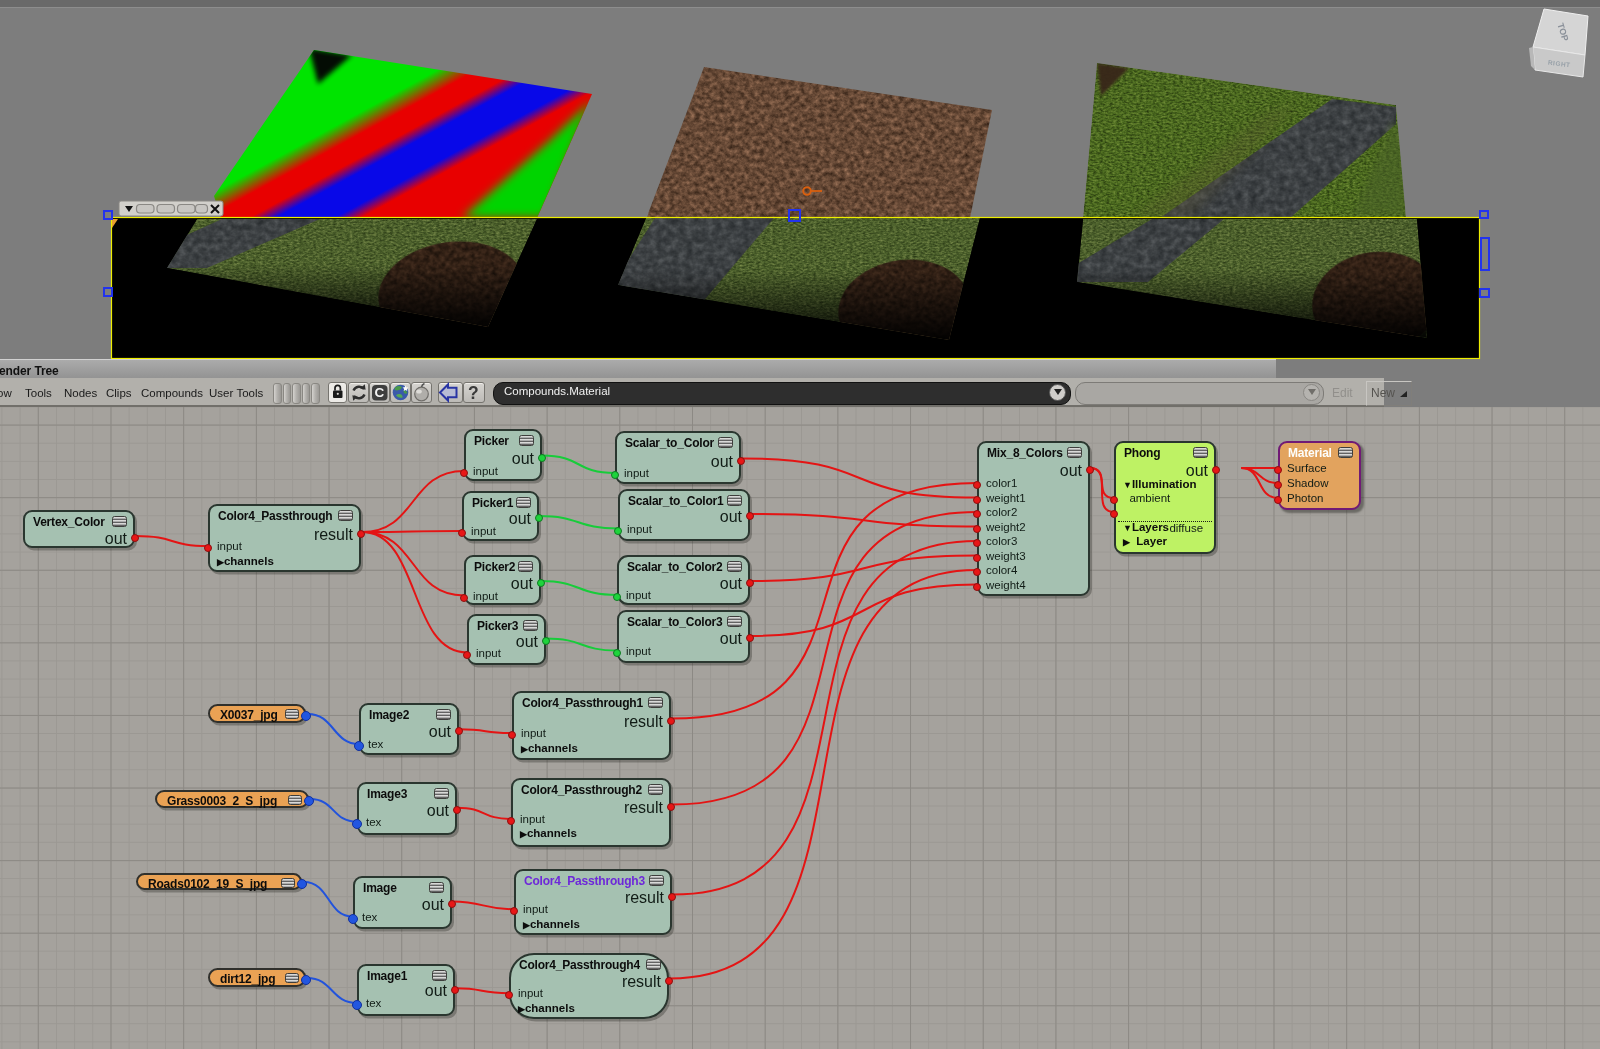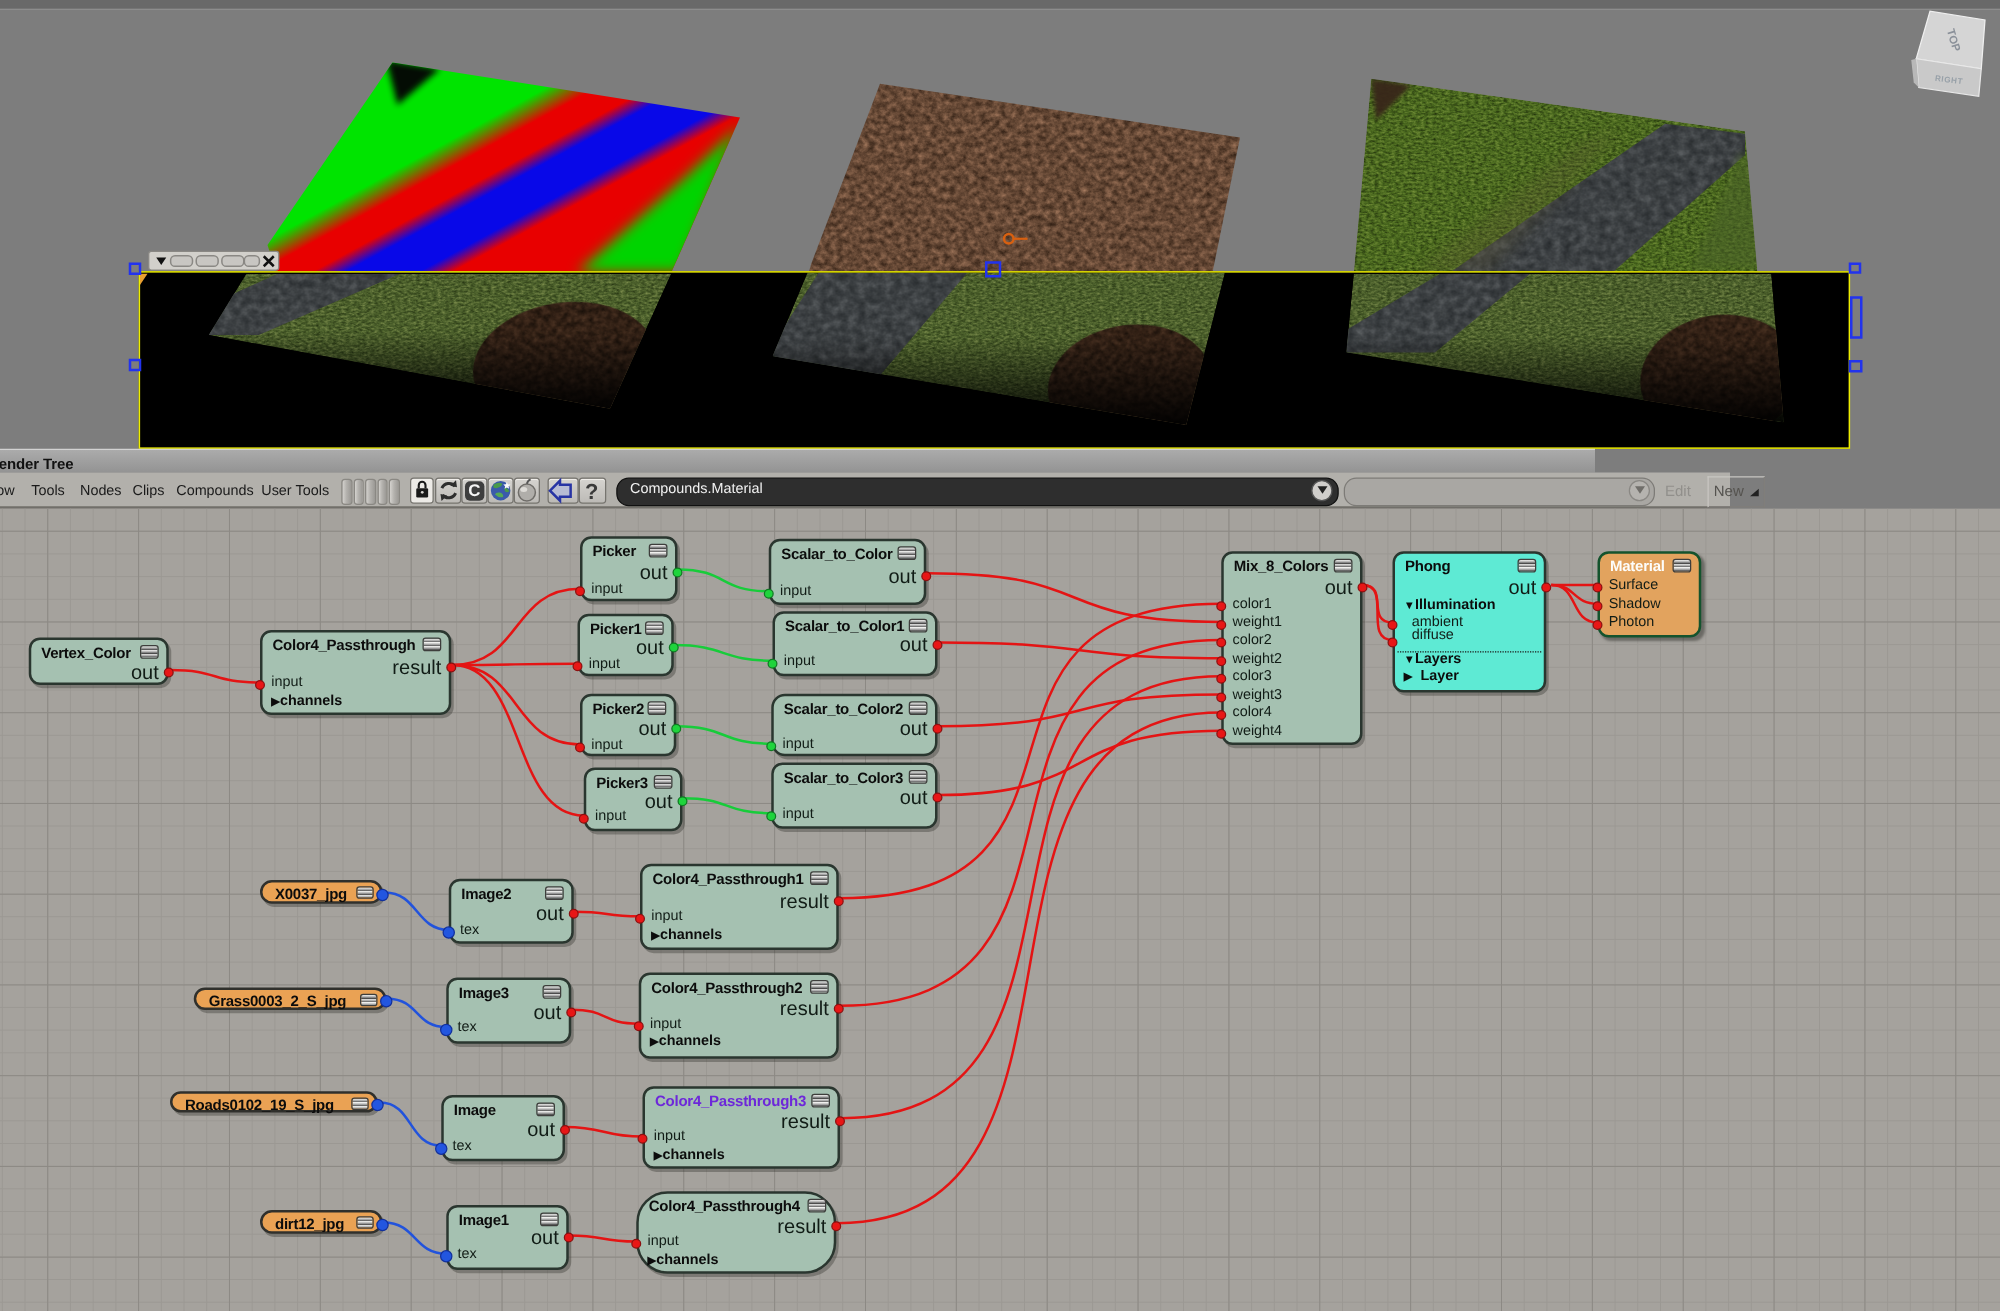--- a/index.html
+++ b/index.html
@@ -358,35 +358,35 @@
 <div class="dot dr" style="left:-6.0px;top:81.5px;"></div>
 <span class="pl" style="top:92px;">color3</span>
 <div class="dot dr" style="left:-6.0px;top:96.0px;"></div>
 <span class="pl" style="top:106.5px;">weight3</span>
 <div class="dot dr" style="left:-6.0px;top:110.5px;"></div>
 <span class="pl" style="top:121px;">color4</span>
 <div class="dot dr" style="left:-6.0px;top:125.0px;"></div>
 <span class="pl" style="top:135.5px;">weight4</span>
 <div class="dot dr" style="left:-6.0px;top:139.5px;"></div>
 </div>
-<div class="node" style="left:1114px;top:441px;width:123px;height:113px;background:#5eead4;">
+<div class="node" style="left:1114px;top:441px;width:102px;height:113px;background:#bef264;">
 <span class="t" style="color:#0c0c0c">Phong</span>
 <div class="ham" style="right:6px;top:4px;position:absolute;"></div>
 <span class="pr" style="top:19px;">out</span>
 <div class="dot dr" style="right:-6.0px;top:23.0px;"></div>
 <span class="pl bold" style="top:34.5px;"><i style="font-style:normal;font-size:9px;">▼</i>Illumination</span>
 <span class="pl" style="top:49px;">&nbsp;&nbsp;ambient</span>
 <div class="dot dr" style="left:-6.0px;top:53.0px;"></div>
-<span class="pl" style="top:59px;">&nbsp;&nbsp;diffuse</span>
+<span class="pl" style="top:79px;margin-left:40px;">&nbsp;&nbsp;diffuse</span>
 <div class="dot dr" style="left:-6.0px;top:67.0px;"></div>
 <span class="pl bold" style="top:78px;"><i style="font-style:normal;font-size:9px;">▼</i>Layers</span>
 <span class="pl bold" style="top:92px;"><i style="font-style:normal;font-size:9px;">▶</i>&nbsp;&nbsp;Layer</span>
 <div style="position:absolute;left:2px;right:2px;top:77.5px;border-top:1px dotted #1a1a1a;"></div>
 </div>
-<div class="node" style="left:1278px;top:441px;width:83px;height:69px;background:#e2a35e;border:2px solid #14532d;box-shadow:2.5px 2.5px 2px rgba(60,60,55,.55);">
+<div class="node" style="left:1278px;top:441px;width:83px;height:69px;background:#e2a35e;border:2px solid #701a75;box-shadow:2.5px 2.5px 2px rgba(60,60,55,.55);">
 <span class="t" style="color:#fdfdfb">Material</span>
 <div class="ham" style="right:6px;top:4px;position:absolute;"></div>
 <span class="pl" style="top:19px;">Surface</span>
 <div class="dot dr" style="left:-6.0px;top:23.0px;"></div>
 <span class="pl" style="top:34px;">Shadow</span>
 <div class="dot dr" style="left:-6.0px;top:38.0px;"></div>
 <span class="pl" style="top:49px;">Photon</span>
 <div class="dot dr" style="left:-6.0px;top:53.0px;"></div>
 </div>
 <div class="node" style="left:359px;top:703px;width:100px;height:52px;">

